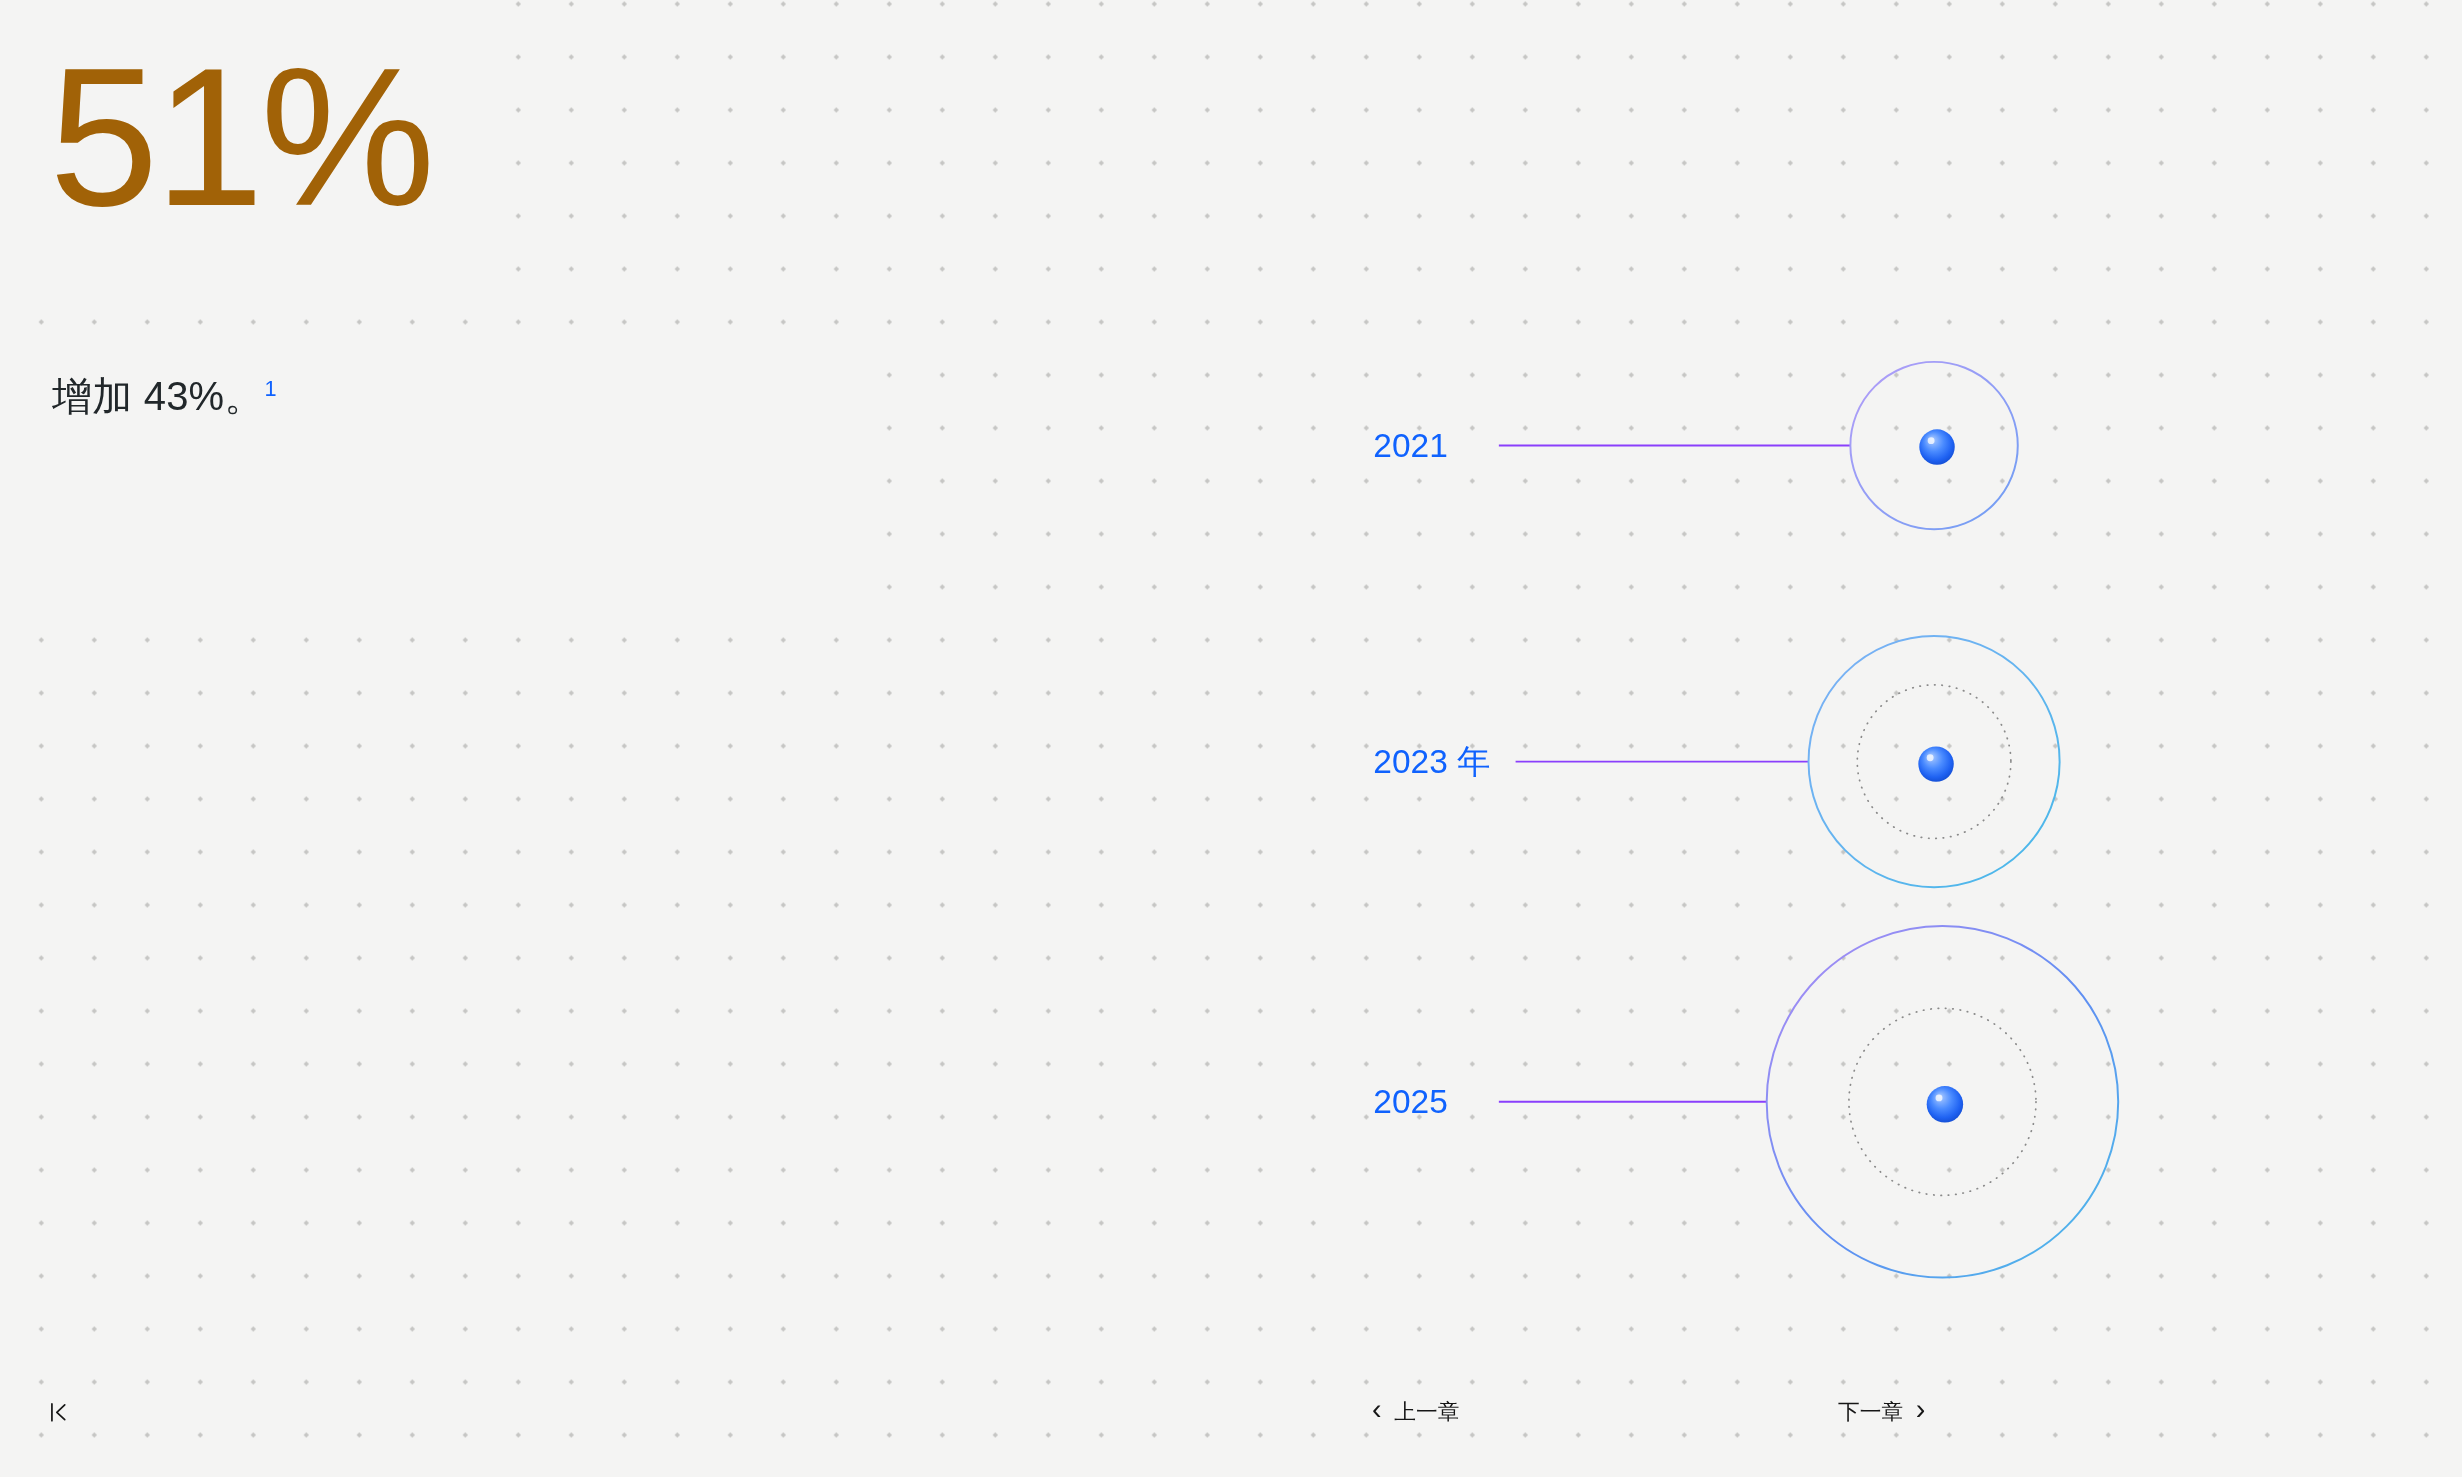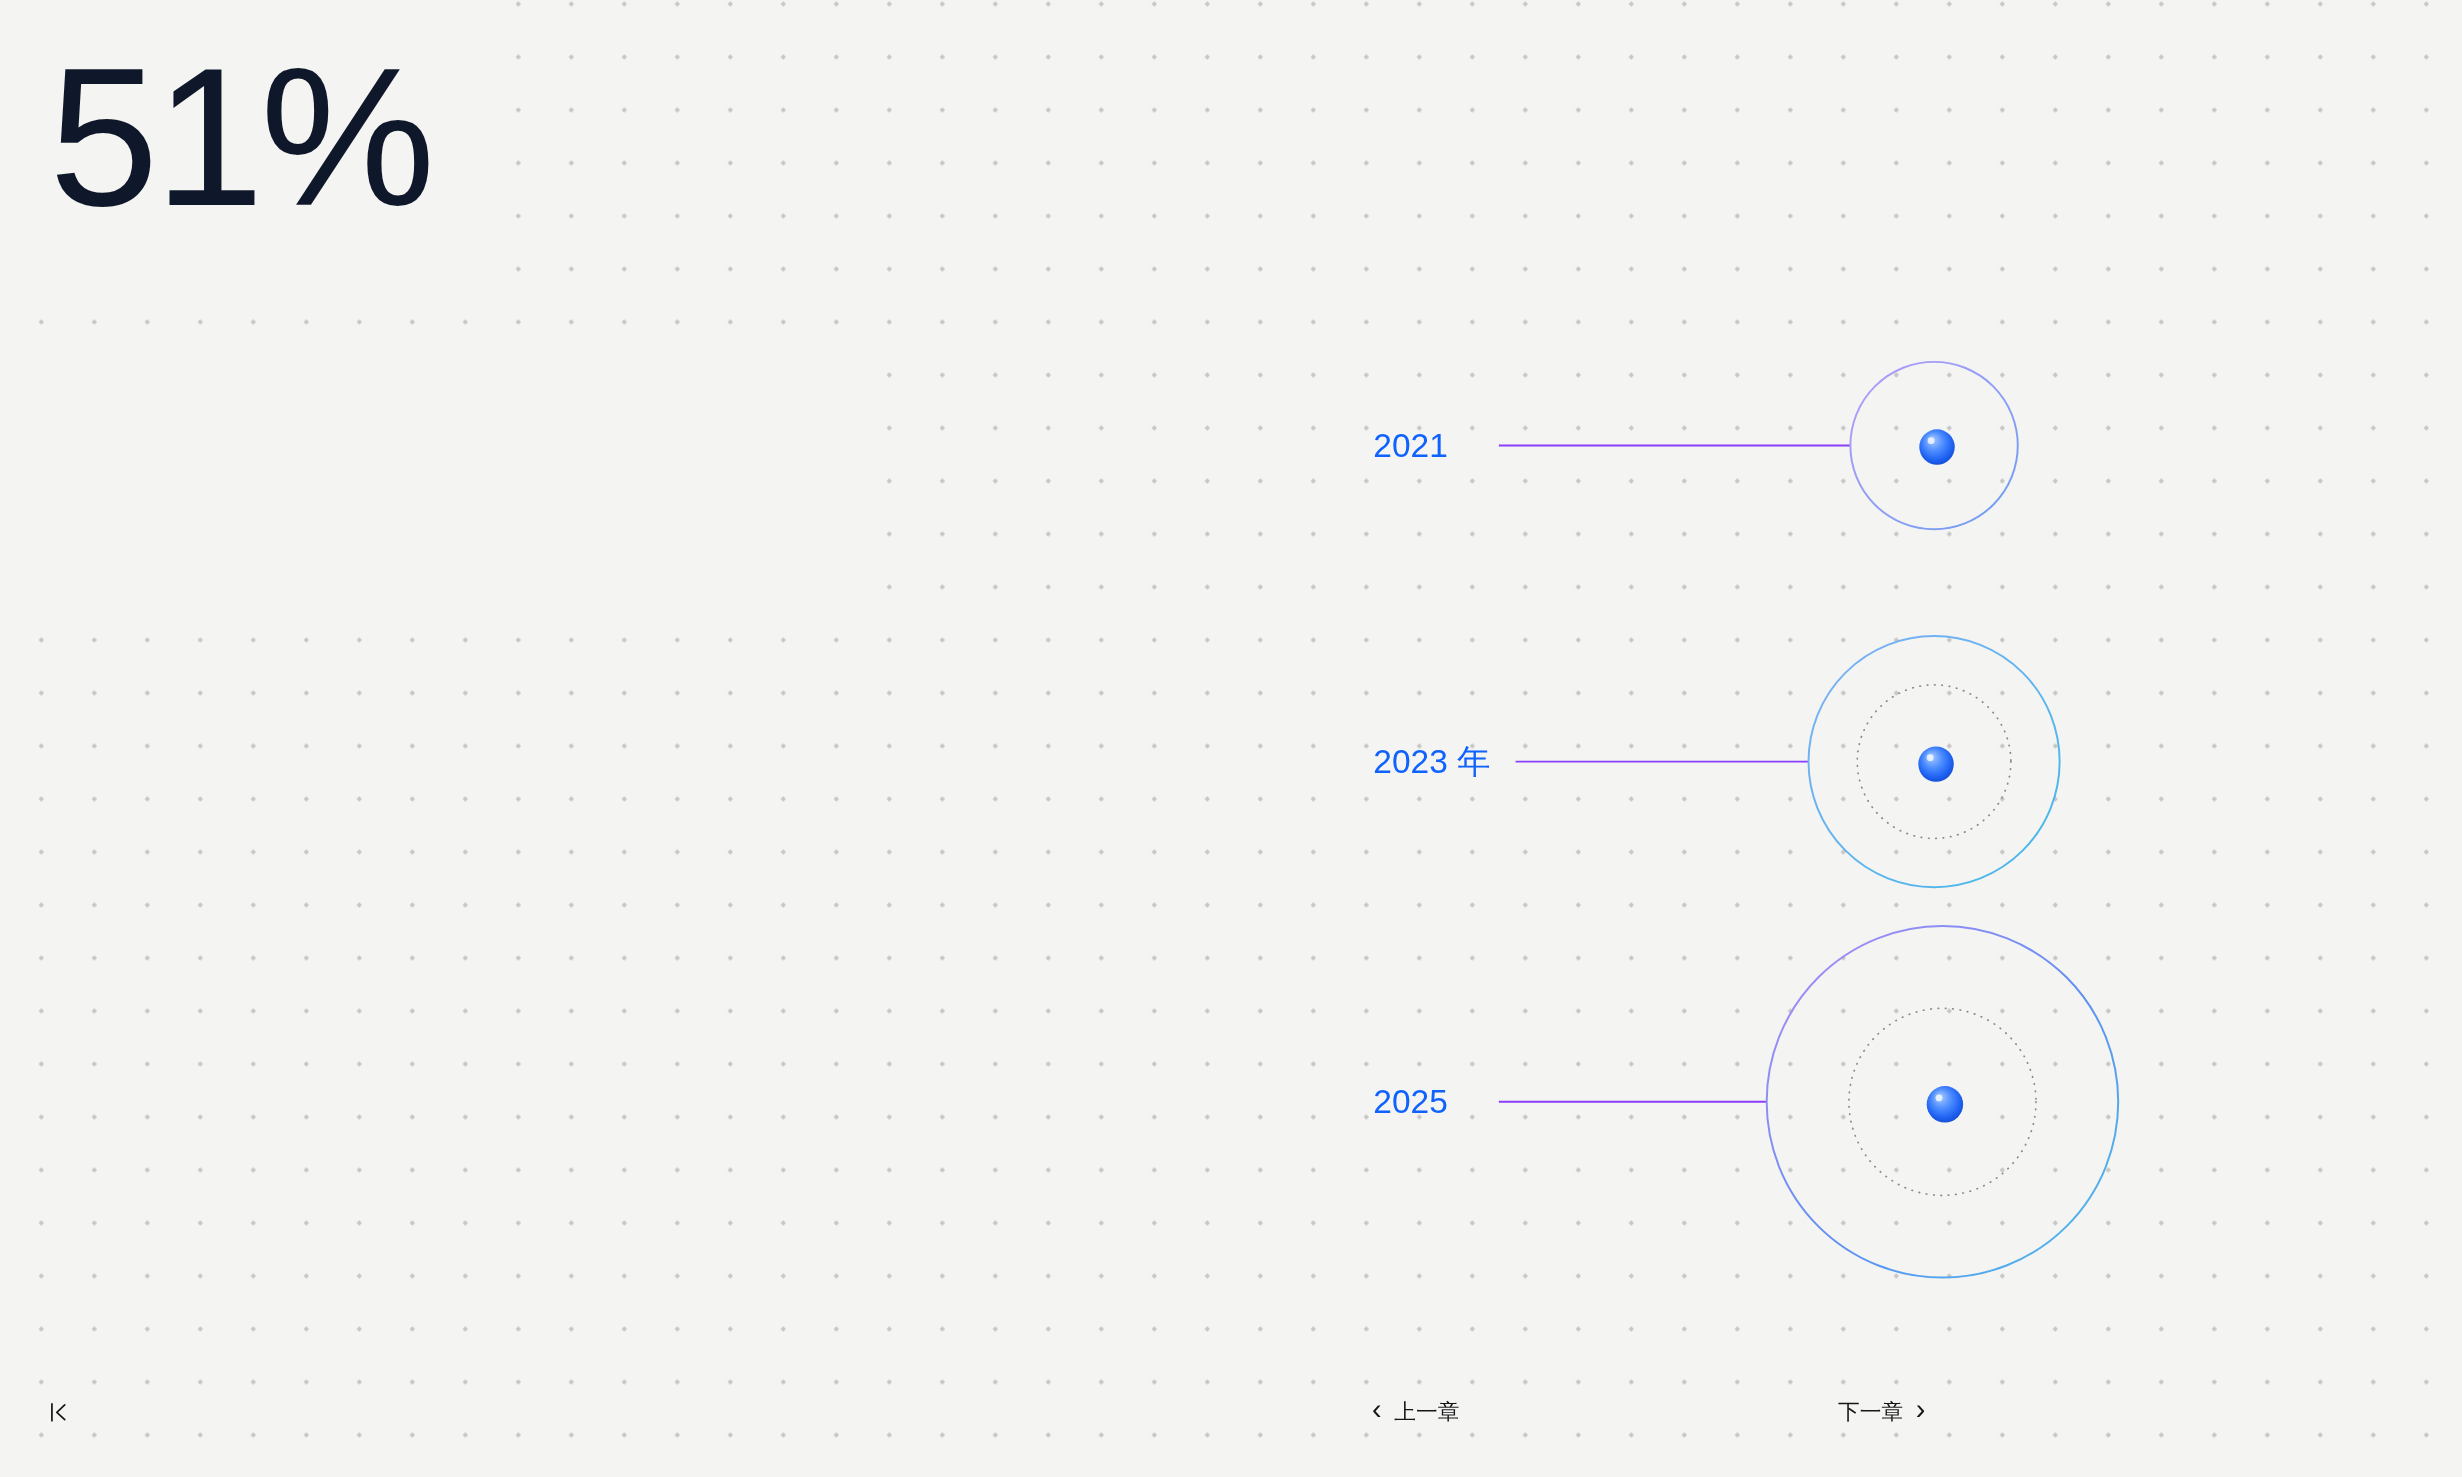--- a/index.html
+++ b/index.html
@@ -21,21 +21,21 @@
   }
   .mask { position:absolute; background:#f4f4f3; }
   .mask-title { left:0; top:0; width:473px; height:291px; }
   .mask-body  { left:29.5px; top:350px; width:837px; height:281px; }
 
   
   .stat {
     position:absolute; left:49px; top:39px;
     font-size:197px; line-height:1; font-weight:300;
     letter-spacing:-0.02em;
-    color:#0f172a;
+    color:#a16207;
   }
 
   
   .body-copy {
     position:absolute; left:52px; top:365px;
     font-size:40px; line-height:1.55; color:#21272a;
     letter-spacing:0.2px;
   }
   .body-copy sup.footnote {
     font-size:21.7px; color:#0f62fe; vertical-align:super; line-height:0;
@@ -63,20 +63,21 @@
 </head>
 <body>
 
 <div class="dot-grid"></div>
 <div class="mask mask-title"></div>
 <div class="mask mask-body"></div>
 
 <h1 class="stat">51%</h1>
 
 <div class="body-copy">
+  <div><span>增加 43%。</span><sup class="footnote">1</sup></div>
 </div>
 
 <svg class="viz" width="2626" height="1477" viewBox="0 0 5333 3000">
   <defs>
     <linearGradient id="ring1" x1="0%" y1="0%" x2="100%" y2="100%">
       <stop offset="0%" stop-color="#b49df8"></stop>
       <stop offset="100%" stop-color="#6d9ef3"></stop>
     </linearGradient>
     <linearGradient id="ring2" x1="0%" y1="0%" x2="100%" y2="100%">
       <stop offset="0%" stop-color="#7fb0f6"></stop>

